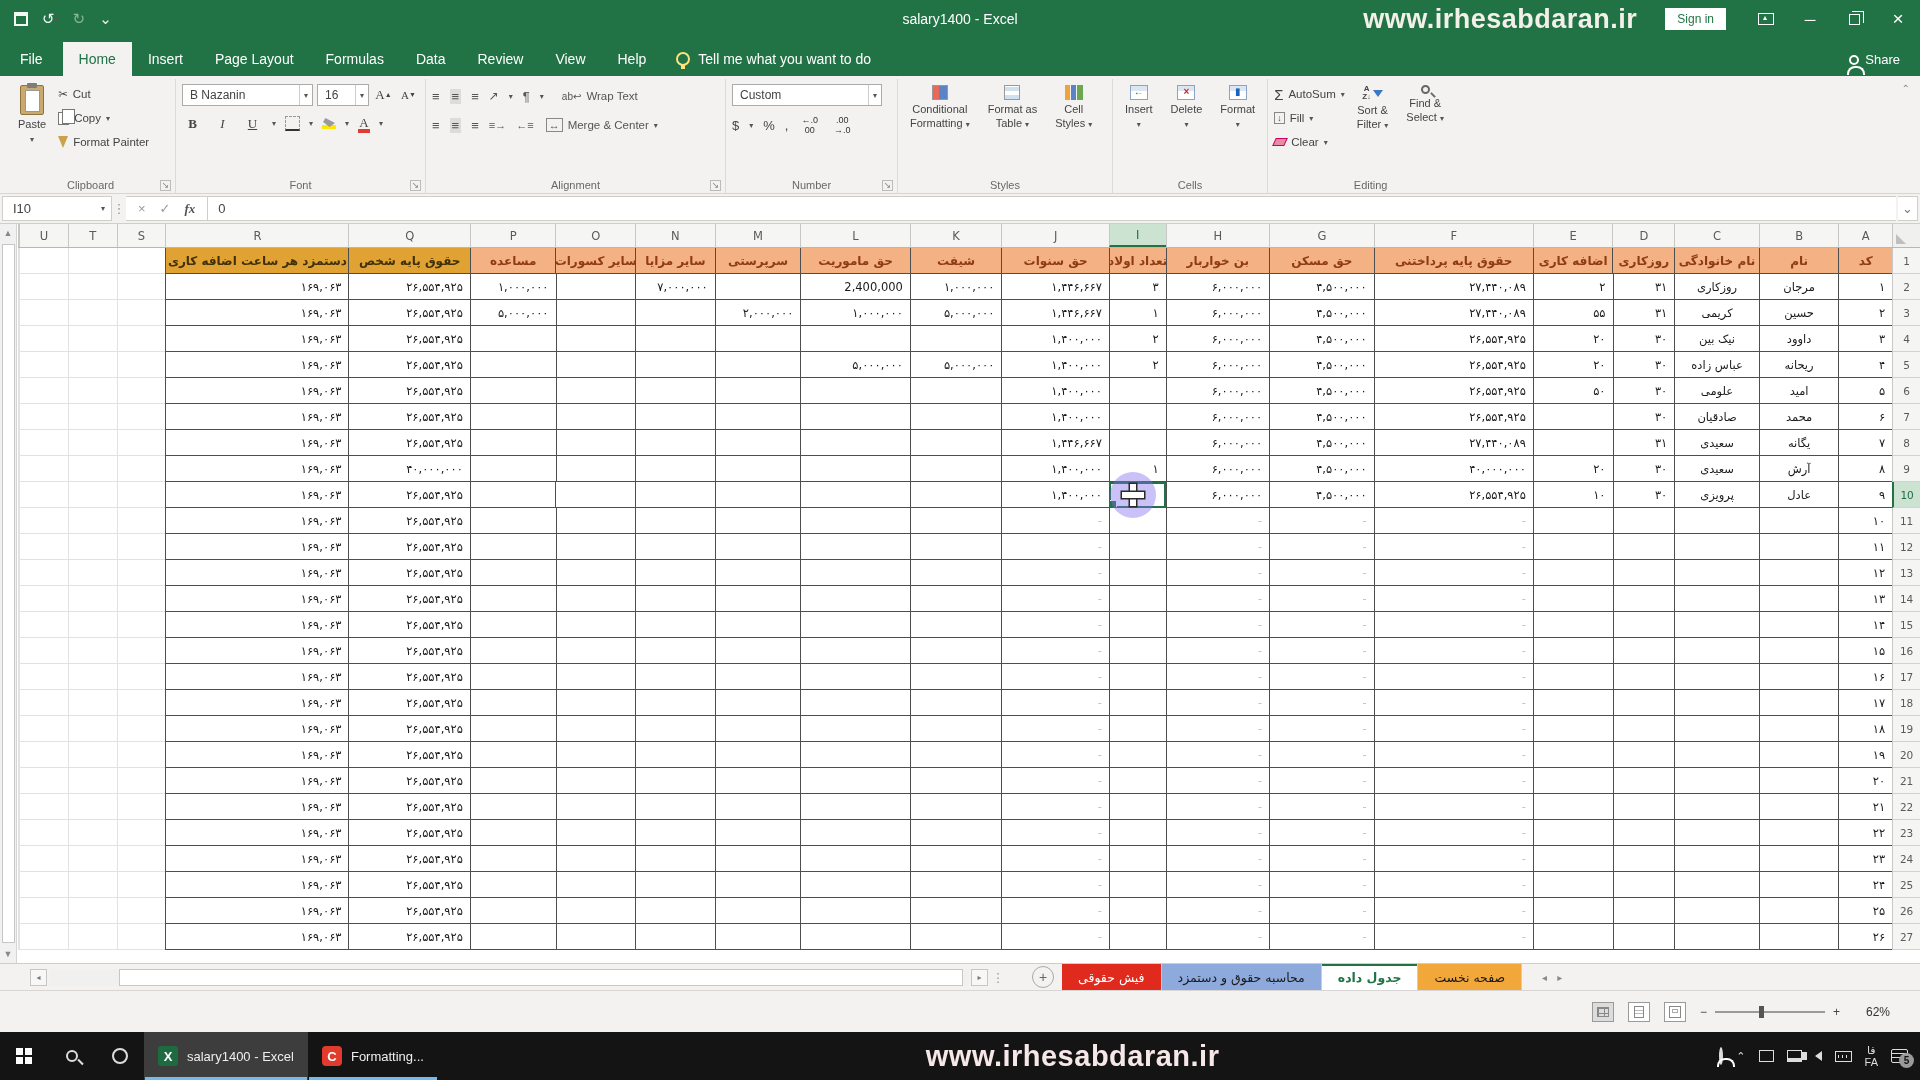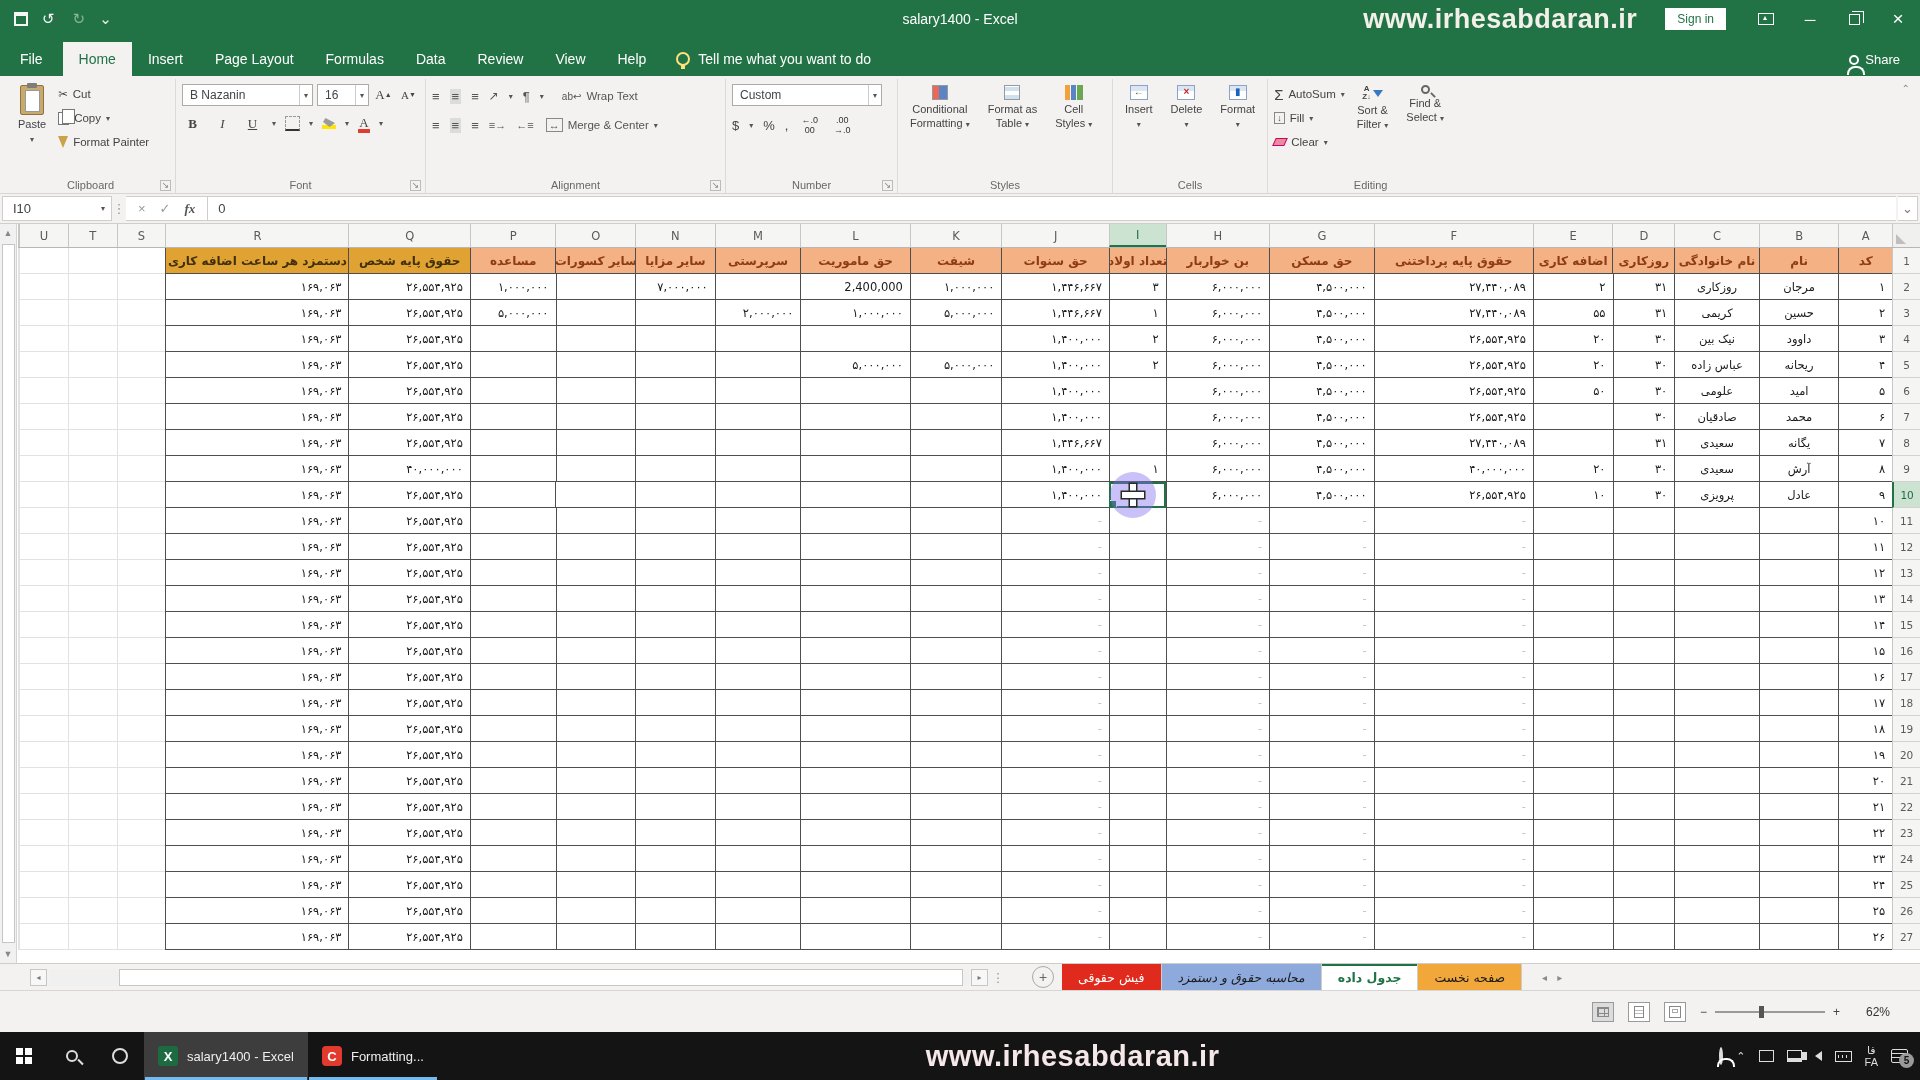--- a/index.html
+++ b/index.html
@@ -1144,21 +1144,21 @@
     <span class="harrow">◂</span>
     <div class="htrack">
         <div class="hthumb"></div>
       </div>
     <span class="harrow">▸</span>
   </div>
   <div class="tb-dots">⋮</div>
   <div class="addsheet">+</div>
   <div class="stabs">
       <div class="stab" style="background: rgb(224, 42, 30); color: rgb(255, 255, 255);">فیش حقوقی</div>
-      <div class="stab" style="background: rgb(142, 169, 219); color: rgb(26, 26, 26); font-style: italic;">محاسبه حقوق و دستمزد</div>
+      <div class="stab" style="background: rgb(142, 169, 219); color: rgb(26, 26, 26);">محاسبه حقوق و دستمزد</div>
       <div class="stab active" style="background: rgb(255, 255, 255); color: rgb(33, 115, 70);">جدول داده</div>
       <div class="stab" style="background: rgb(242, 167, 59); color: rgb(26, 26, 26);">صفحه نخست</div>
     </div>
   <div class="tabarrows">
       <span>◂</span>
       <span>▸</span>
     </div>
 </div>
 
 <div class="statusbar">

